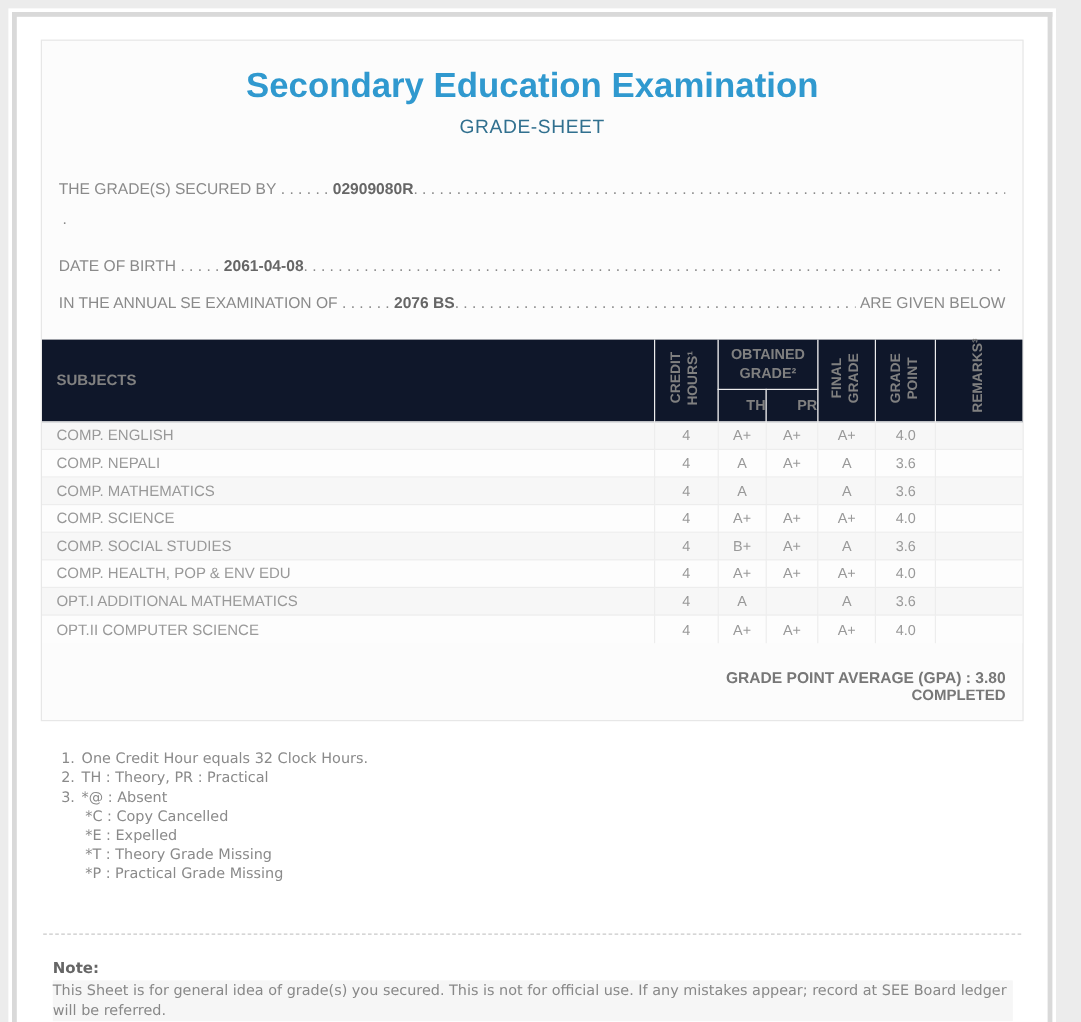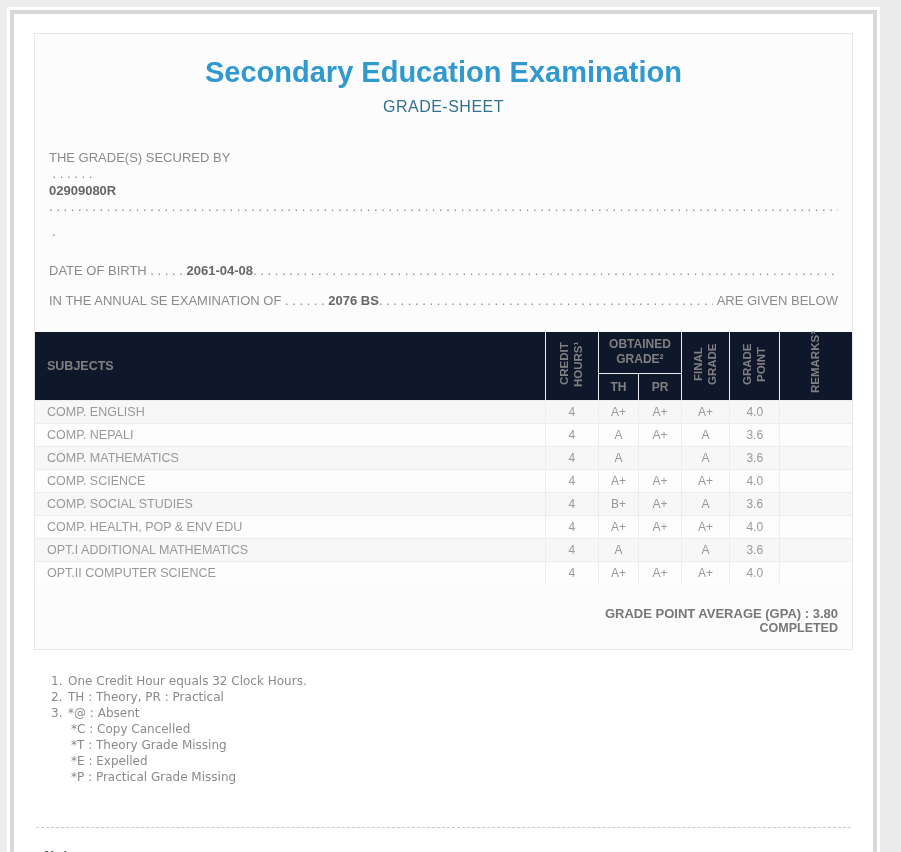--- a/index.html
+++ b/index.html
@@ -28,32 +28,32 @@
   .subtitle {
     margin-top:9px; text-align:center;
     font-size:16px; font-weight:normal; color:#31708f;
     font-stretch:condensed; letter-spacing:.5px;
   }
 
   .info { padding:0 14px; color:#8a8a8a; font-size:13px; font-stretch:condensed; }
   .dotline { display:flex; align-items:baseline; white-space:pre; overflow:hidden; line-height:1.25; }
   .dotline .fill { flex:1; white-space:nowrap; overflow:hidden; }
   .dotline .val { font-weight:bold; color:#666; }
-  .line-secured { margin-top:34px;flex-direction:column; }
+  .line-secured { margin-top:34px; }
   .contdot { margin-top:9px; padding-left:3px; color:#8a8a8a; }
   .line-dob { margin-top:24px; }
   .line-exam { margin-top:14px; }
   .dotline .suffix { padding-left:4px; }
 
   table.grades { width:100%; margin-top:22px; border-collapse:collapse; border:hidden; table-layout:fixed; }
   .grades th, .grades td { border:1px solid #ededed; }
   .grades thead th { color:#808080; font-weight:bold; background:#0f172a; }
   .th-subjects { text-align:left; padding-left:12px; font-size:12.5px; font-stretch:condensed; }
   .th-obtained { font-size:12px; height:42px; text-align:center; padding:2px 8px; line-height:1.3; }
-  .th-sub { font-size:12px; height:27px; text-align:center; }
+  .th-sub { font-size:12px; height:27px; text-align:right; }
   .th-vert { vertical-align:middle; text-align:center; }
   .vert {
     display:inline-block; writing-mode:vertical-rl; transform:rotate(180deg);
     height:58px; font-size:11.5px; line-height:1.2; font-weight:bold;
     white-space:normal; overflow:visible;
   }
   .grades tbody td { height:23px; font-size:12px; color:#999; text-align:center; font-stretch:condensed; }
   .grades tbody td.subj { text-align:left; padding-left:12px; font-size:12.5px; }
   .grades tbody tr:nth-child(odd)  { background:#f7f7f7; }
   .grades tbody tr:nth-child(even) { background:#fdfdfd; }
@@ -211,22 +211,22 @@
       </div>
       <div class="fn">
         <span class="fn-num">2.</span>
           <span>TH : Theory, PR : Practical</span>
       </div>
       <div class="fn">
         <span class="fn-num">3.</span>
           <span>*@ : Absent</span>
       </div>
       <div class="fn sub">*C : Copy Cancelled</div>
+      <div class="fn sub">*E : Expelled</div>
       <div class="fn sub">*T : Theory Grade Missing</div>
-      <div class="fn sub">*E : Expelled</div>
       <div class="fn sub">*P : Practical Grade Missing</div>
     </div>
 
     <div class="sep"></div>
 
     <div class="note">
       <div class="note-h">Note:</div>
       <div class="note-b">This Sheet is for general idea of grade(s) you secured. This is not for official use. If any mistakes appear; record at SEE Board ledger will be referred.</div>
     </div>
 

